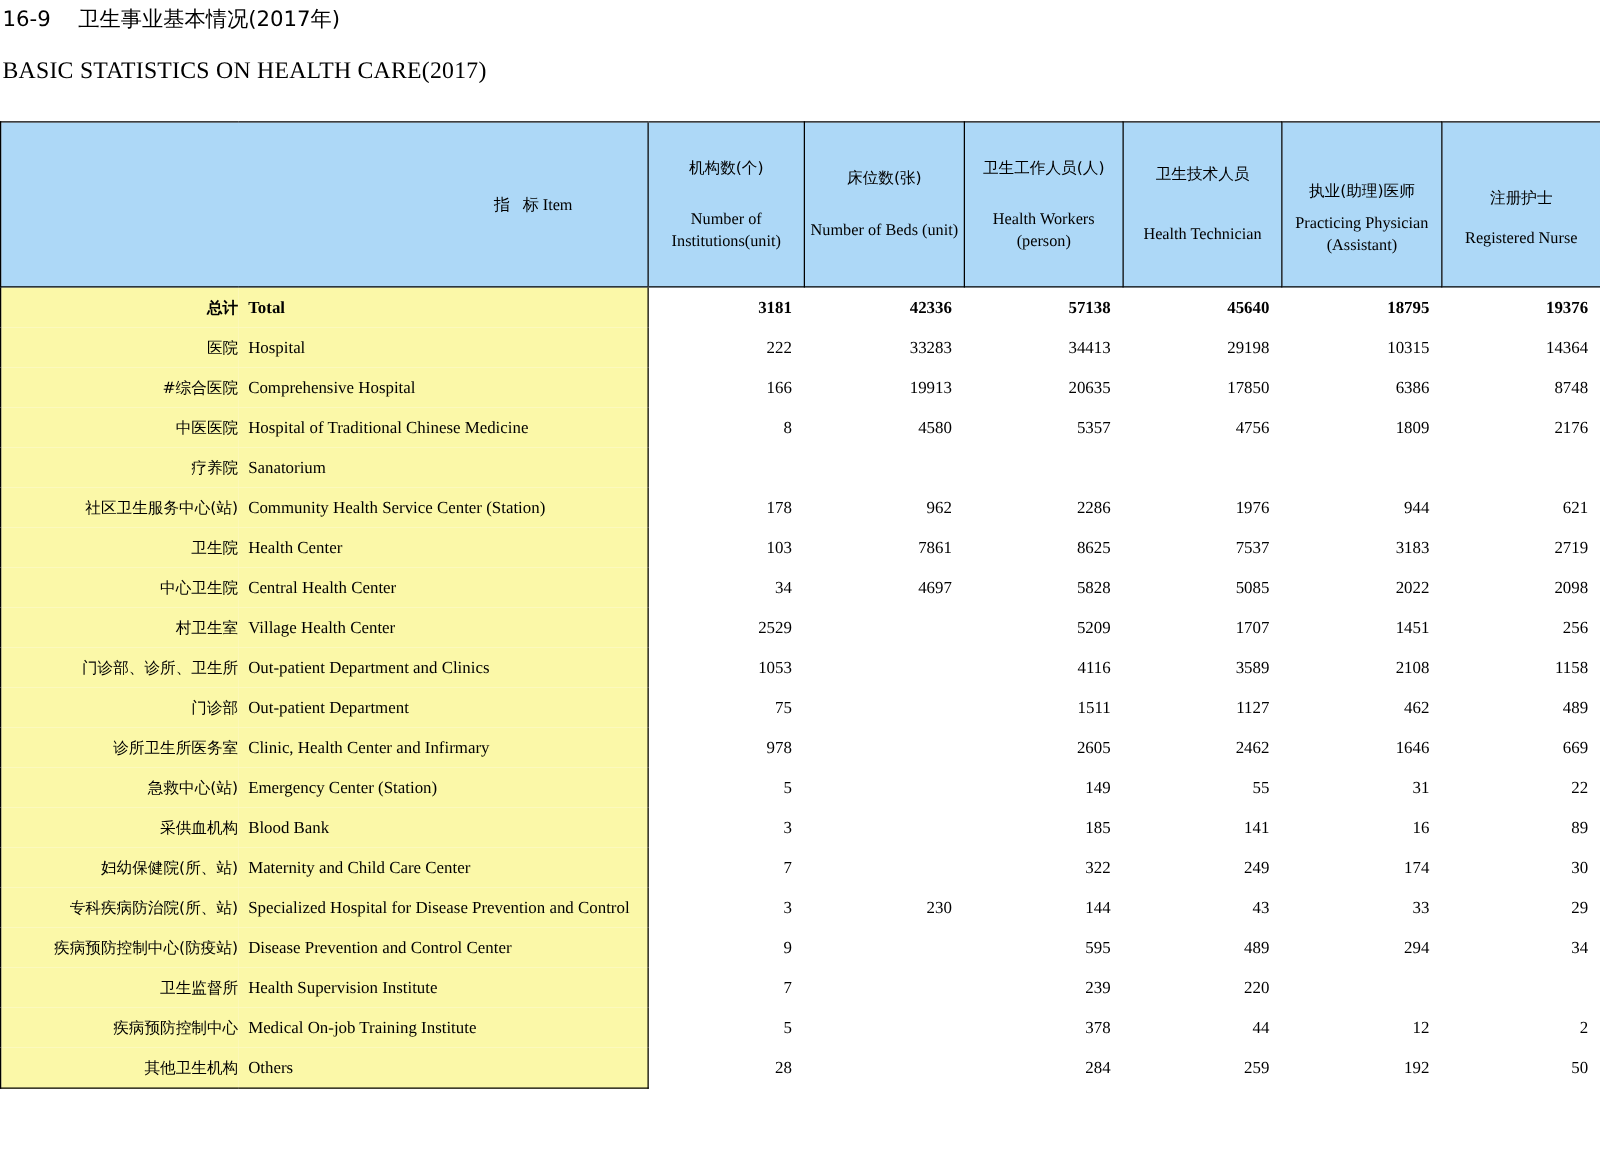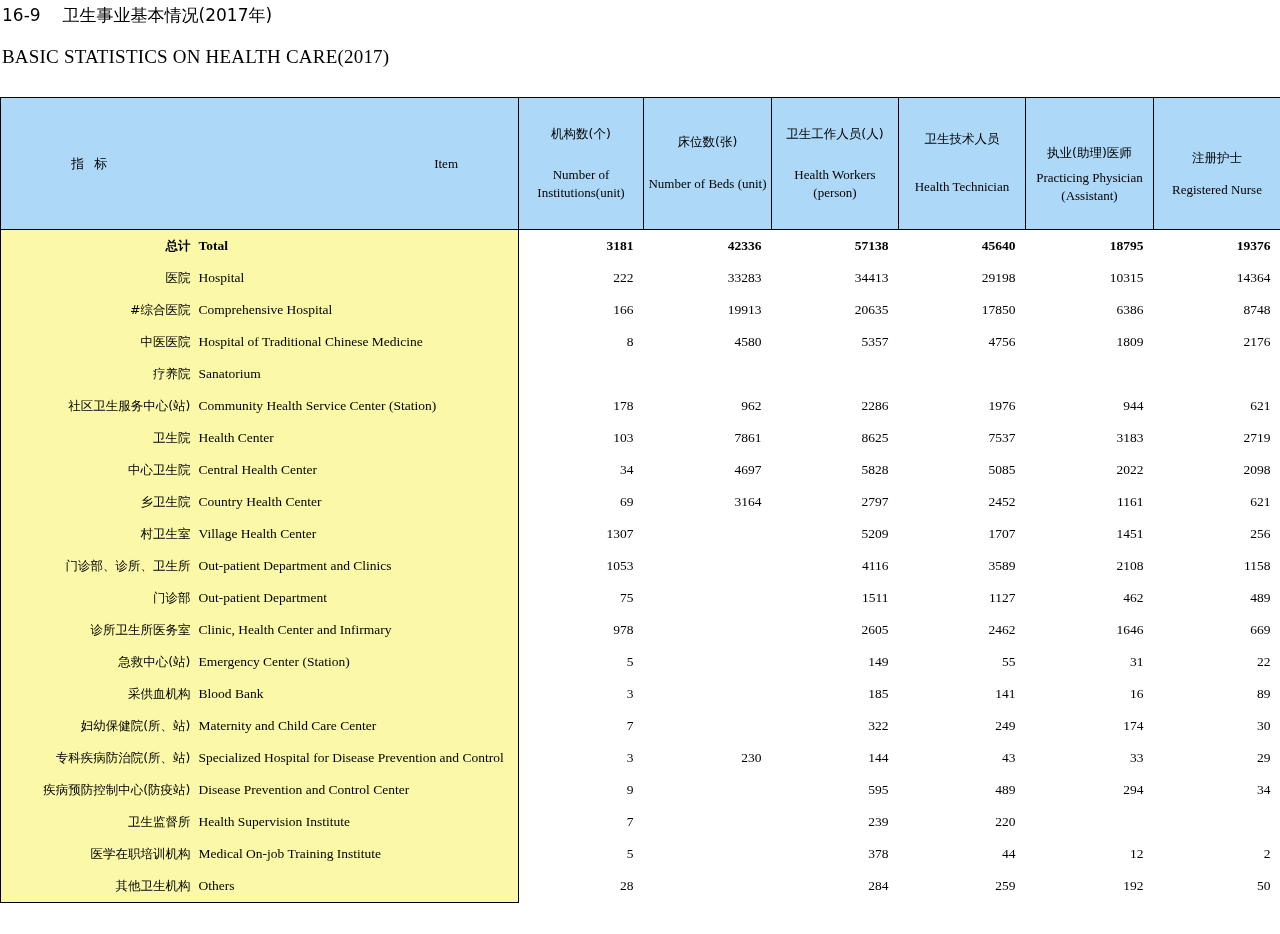--- a/index.html
+++ b/index.html
@@ -156,21 +156,21 @@
       <col style="width:125px">
       <col style="width:128px">
       <col style="width:127px">
       <col style="width:127px">
       <col style="width:128px">
       <col style="width:127px">
     </colgroup>
     <thead>
       <tr>
         <td class="hdr-idx" colspan="2">
-          <div style="display:flex;align-items:center;justify-content:space-between;padding:0 60px 0 70px;">
+          <div style="display:flex;align-items:center;justify-content:flex-end;padding:0 60px 0 70px;">
             <span class="hdr-idx-zh">指 标</span>
             <span class="hdr-idx-en">Item</span>
           </div>
         </td>
         <td class="hdr">
           <span class="zh">机构数(个)</span>
           <span class="gap"></span>
           <span class="en">Number of</span>
           <span class="en">Institutions(unit)</span>
         </td>
@@ -277,33 +277,23 @@
           <td class="zh ind2">中心卫生院</td>
           <td class="en">Central Health Center</td>
           <td class="num">34</td>
           <td class="num">4697</td>
           <td class="num">5828</td>
           <td class="num">5085</td>
           <td class="num">2022</td>
           <td class="num">2098</td>
         </tr>
         <tr>
-          <td class="zh ind2">乡卫生院</td>
-          <td class="en">Country Health Center</td>
-          <td class="num">69</td>
-          <td class="num">3164</td>
-          <td class="num">2797</td>
-          <td class="num">2452</td>
-          <td class="num">1161</td>
-          <td class="num">621</td>
-        </tr>
-        <tr>
           <td class="zh ind0">村卫生室</td>
           <td class="en">Village Health Center</td>
-          <td class="num">1307</td>
+          <td class="num">2529</td>
           <td class="num"></td>
           <td class="num">5209</td>
           <td class="num">1707</td>
           <td class="num">1451</td>
           <td class="num">256</td>
         </tr>
         <tr>
           <td class="zh ind0">门诊部、诊所、卫生所</td>
           <td class="en">Out-patient Department and Clinics</td>
           <td class="num">1053</td>
@@ -387,21 +377,21 @@
           <td class="zh ind0">卫生监督所</td>
           <td class="en">Health Supervision Institute</td>
           <td class="num">7</td>
           <td class="num"></td>
           <td class="num">239</td>
           <td class="num">220</td>
           <td class="num"></td>
           <td class="num"></td>
         </tr>
         <tr>
-          <td class="zh ind0">医学在职培训机构</td>
+          <td class="zh ind0">疾病预防控制中心</td>
           <td class="en">Medical On-job Training Institute</td>
           <td class="num">5</td>
           <td class="num"></td>
           <td class="num">378</td>
           <td class="num">44</td>
           <td class="num">12</td>
           <td class="num">2</td>
         </tr>
         <tr class="last">
           <td class="zh ind0">其他卫生机构</td>

